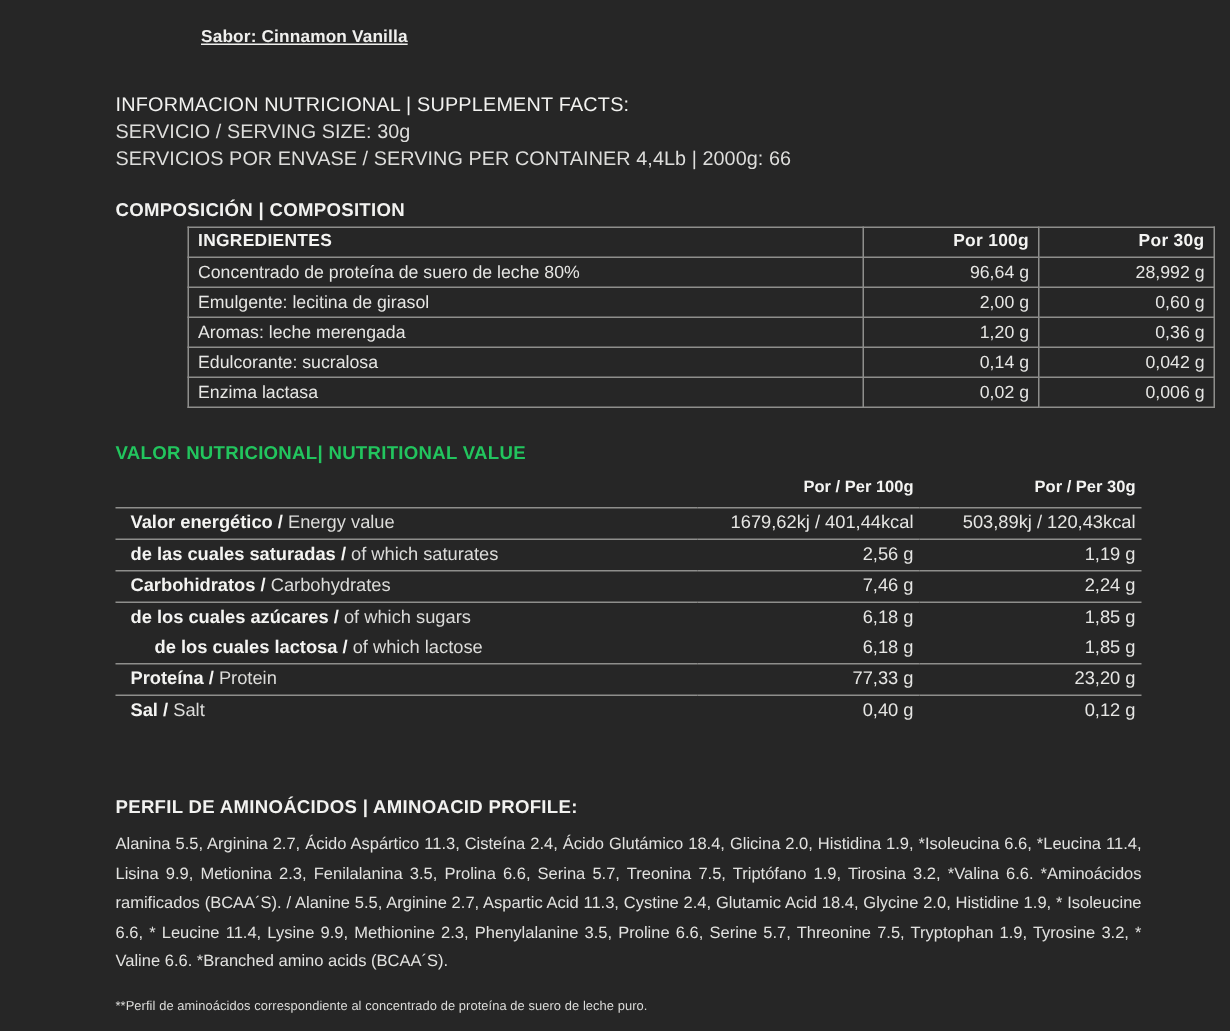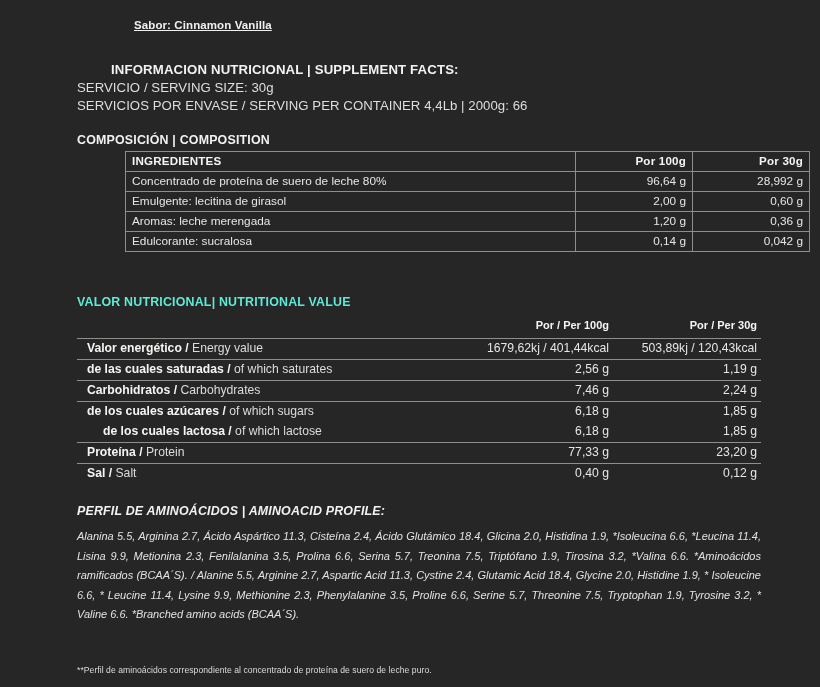--- a/index.html
+++ b/index.html
@@ -32,25 +32,24 @@
   .col {
     position: absolute;
     left: 77px;
     width: 684px;
   }
 
   
   .intro { top: 61px; }
   .heading {
     font-size: 13.2px;
-    font-weight: bold;
+    font-weight: normal;
     letter-spacing: .15px;
     color: #f2f2f0;
     line-height: 18px;
-    margin-left: 34px;
   }
   .intro-line {
     font-size: 13.2px;
     font-weight: normal;
     letter-spacing: .05px;
     color: #dededc;
     line-height: 18px;
   }
 
   
@@ -87,21 +86,21 @@
   .c-name  { width: 450px; text-align: left; }
   .c-100   { width: 117px; text-align: right; }
   .c-30    { width: 117px; text-align: right; }
 
   
   .nutri-sec { top: 295px; }
   .nutri-title {
     font-size: 12.4px;
     font-weight: bold;
     letter-spacing: .2px;
-    color: #5eead4;
+    color: #22c55e;
     margin-bottom: 7px;
   }
   table.nutri {
     width: 684px;
     border-collapse: collapse;
     table-layout: fixed;
   }
   table.nutri th, table.nutri td {
     font-size: 12.2px;
     padding: 2px 4px 3px 0;
@@ -124,21 +123,21 @@
   .n-name { width: 388px; text-align: left; padding-left: 10px !important; }
   .n-100  { width: 148px; text-align: right; }
   .n-30   { width: 148px; text-align: right; }
   .n-name .es { font-weight: bold; color: #f4f4f2; }
   .n-name .sep { font-weight: bold; color: #f4f4f2; }
   .n-name .en { font-weight: normal; color: #dcdcda; }
   .indent-1 { padding-left: 10px !important; }
   .indent-2 { padding-left: 26px !important; }
 
   
-  .amino-sec { top: 504px; font-style: italic; }
+  .amino-sec { top: 531px; }
   .amino-title {
     font-size: 12.4px;
     font-weight: bold;
     letter-spacing: .2px;
     color: #f2f2f0;
     margin-bottom: 9px;
   }
   .amino-body {
     font-size: 11px;
     line-height: 19.6px;
@@ -192,20 +191,25 @@
           <tr>
             <td class="c-name">Aromas: leche merengada</td>
             <td class="c-100">1,20 g</td>
             <td class="c-30">0,36 g</td>
           </tr>
           <tr>
             <td class="c-name">Edulcorante: sucralosa</td>
             <td class="c-100">0,14 g</td>
             <td class="c-30">0,042 g</td>
           </tr>
+          <tr>
+            <td class="c-name">Enzima lactasa</td>
+            <td class="c-100">0,02 g</td>
+            <td class="c-30">0,006 g</td>
+          </tr>
         </tbody>
     </table>
   </div>
 
   <div class="col nutri-sec">
     <div class="nutri-title">VALOR NUTRICIONAL| NUTRITIONAL VALUE</div>
     <table class="nutri">
       <thead>
         <tr>
           <th class="n-name"></th>

